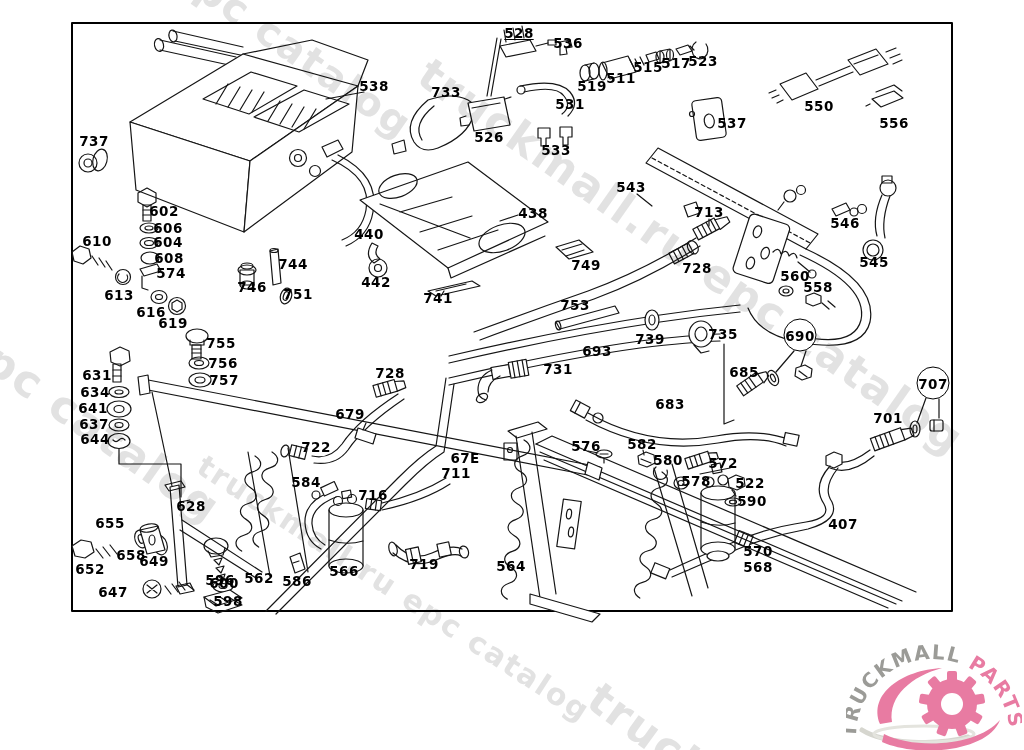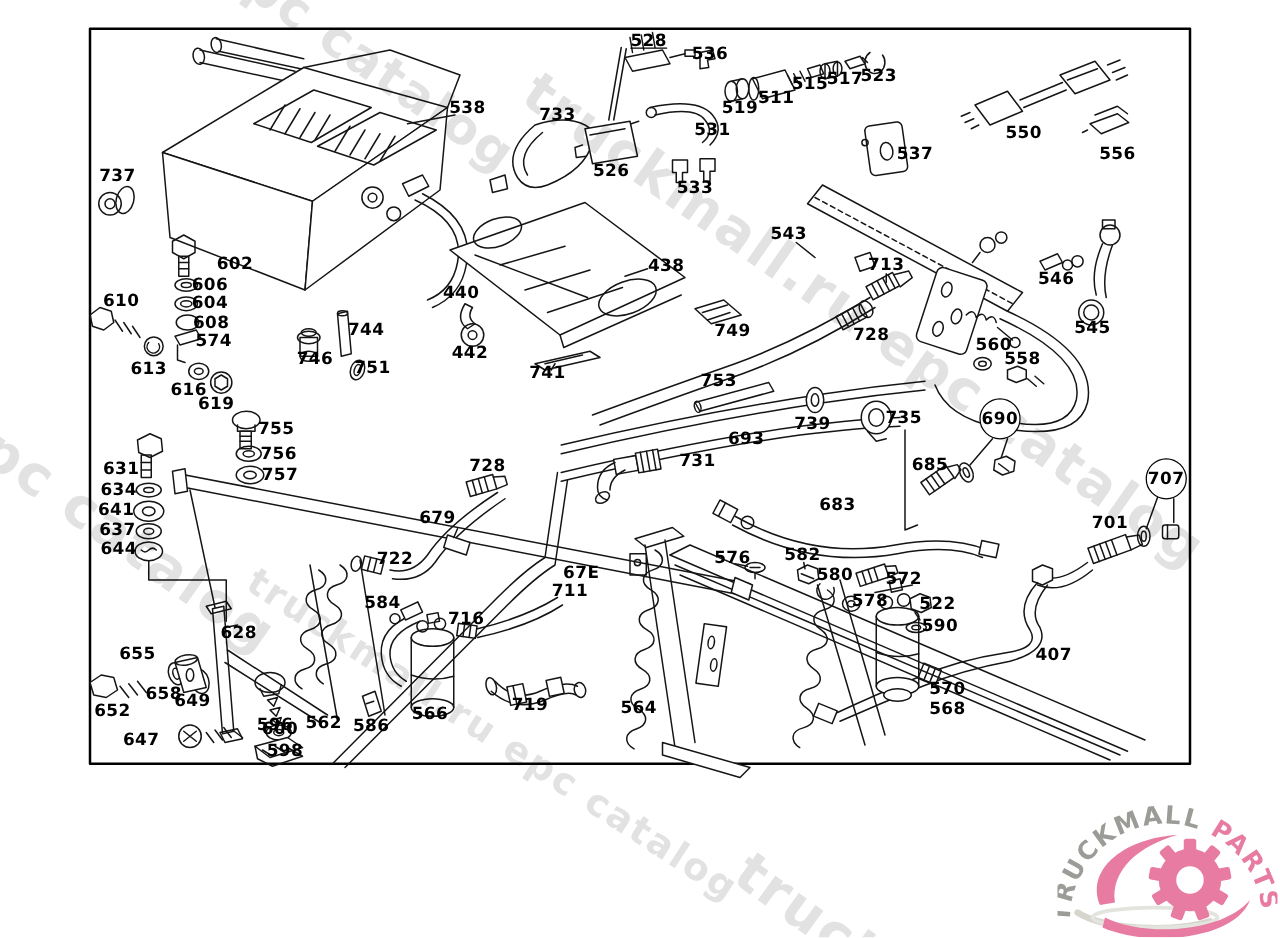--- a/index.html
+++ b/index.html
@@ -412,21 +412,21 @@
       <div class="plabel" style="left: 374px; top: 86px;">538</div>
       <div class="plabel" style="left: 446px; top: 92px;">733</div>
       <div class="plabel" style="left: 570px; top: 104px;">531</div>
       <div class="plabel" style="left: 819px; top: 106px;">550</div>
       <div class="plabel" style="left: 732px; top: 123px;">537</div>
       <div class="plabel" style="left: 894px; top: 123px;">556</div>
       <div class="plabel" style="left: 489px; top: 137px;">526</div>
       <div class="plabel" style="left: 94px; top: 141px;">737</div>
       <div class="plabel" style="left: 556px; top: 150px;">533</div>
       <div class="plabel" style="left: 631px; top: 187px;">543</div>
-      <div class="plabel" style="left: 164px; top: 211px; margin-left: 24px;">602</div>
+      <div class="plabel" style="left: 164px; top: 211px;">602</div>
       <div class="plabel" style="left: 533px; top: 213px;">438</div>
       <div class="plabel" style="left: 709px; top: 212px;">713</div>
       <div class="plabel" style="left: 845px; top: 223px; text-align: center;">546</div>
       <div class="plabel" style="left: 168px; top: 228px;">606</div>
       <div class="plabel" style="left: 168px; top: 242px;">604</div>
       <div class="plabel" style="left: 97px; top: 241px;">610</div>
       <div class="plabel" style="left: 369px; top: 234px;">440</div>
       <div class="plabel" style="left: 169px; top: 258px;">608</div>
       <div class="plabel" style="left: 874px; top: 262px;">545</div>
       <div class="plabel" style="left: 586px; top: 265px;">749</div>

